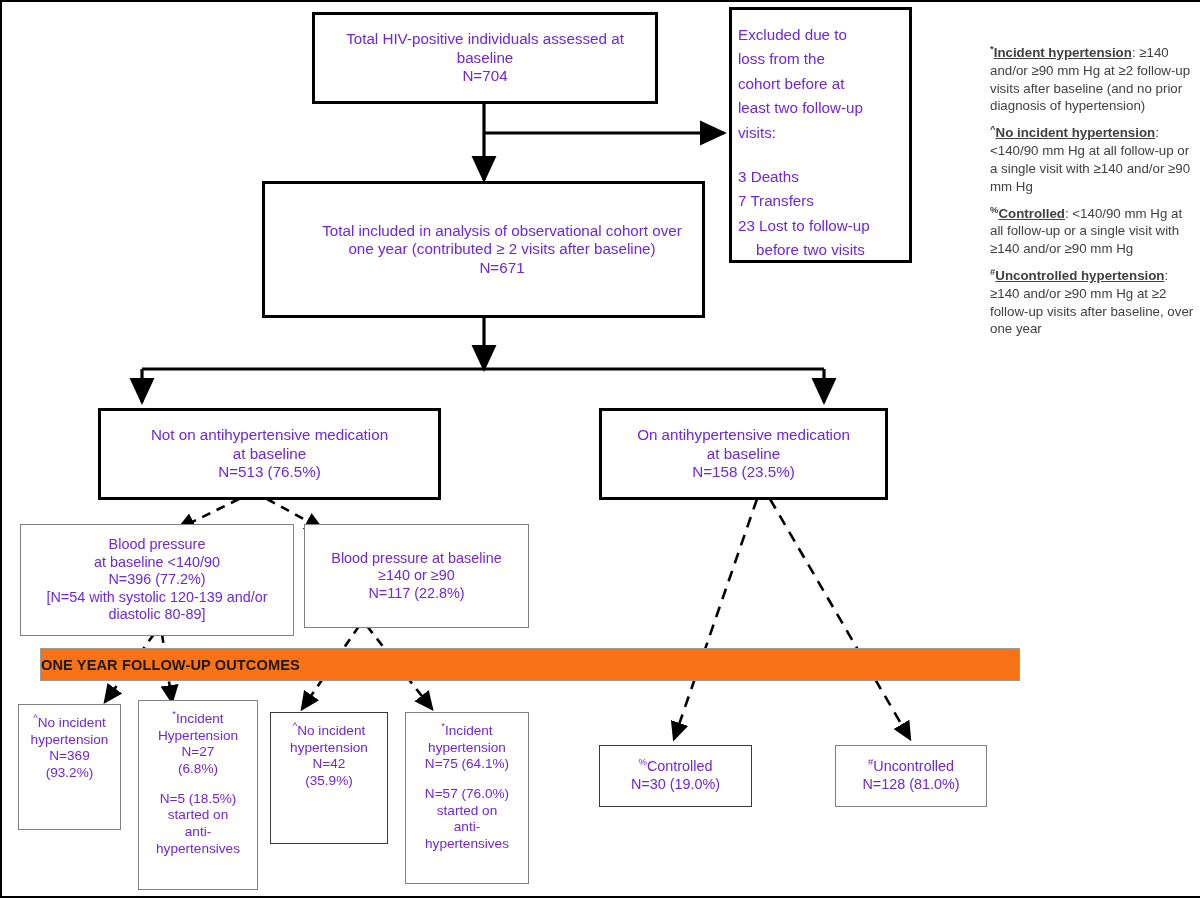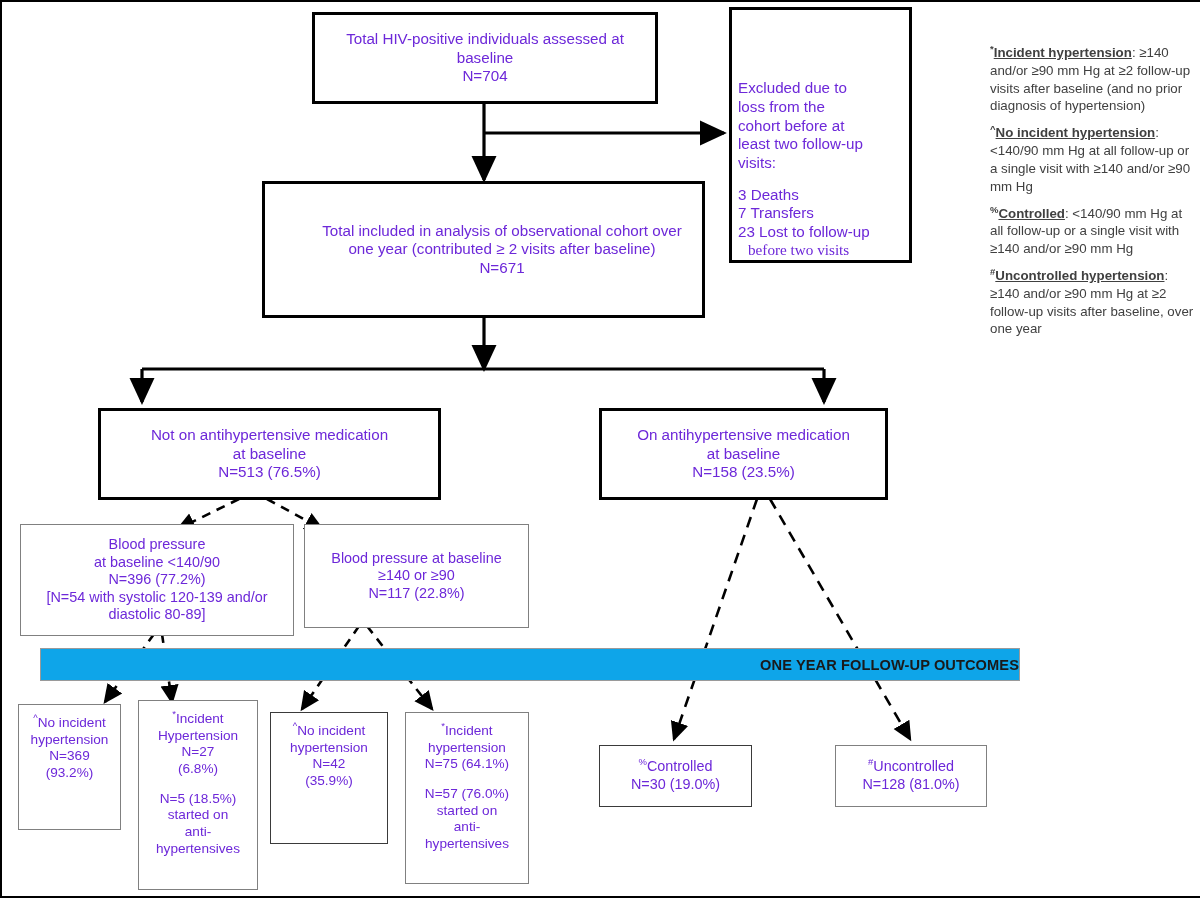--- a/index.html
+++ b/index.html
@@ -44,26 +44,26 @@
     line-height: 1.22;
   }
   .fs15 { font-size: 15.2px; }
   .fs14 { font-size: 14.4px; }
   .fs135 { font-size: 13.6px; }
 
   .gap { height: 0.85em; }
 
   #banner {
     position: absolute;
-    background: #0ea5e9;
+    background: #f97316;
     border: 1px solid #9a9a9a;
     box-sizing: border-box;
     display: flex;
     align-items: center;
-    justify-content: flex-end;
+    justify-content: flex-start;
     z-index: 6;
   }
   #banner span {
     font-size: 14.6px;
     font-weight: bold;
     color: #1a1a1a;
     letter-spacing: 0.1px;
   }
 
   #notes {
@@ -139,31 +139,31 @@
     <path d="M755,497 L672,737" stroke="#000" stroke-width="2.6" fill="none" stroke-dasharray="11,8" marker-end="url(#arrD)"></path>
     <path d="M768,497 L908,737" stroke="#000" stroke-width="2.6" fill="none" stroke-dasharray="11,8" marker-end="url(#arrD)"></path>
   </svg>
 
   <div class="box box-thick ctr" style="left:310px; top:10px; width:346px; height:92px;">
     <p class="fs15">Total HIV-positive individuals assessed at</p>
     <p class="fs15">baseline</p>
     <p class="fs15">N=704</p>
   </div>
 
-  <div class="box box-thick lft" style="left:727px; top:5px; width:183px; height:256px; justify-content:flex-end; padding-top:16px;">
+  <div class="box box-thick lft" style="left:727px; top:5px; width:183px; height:256px; justify-content:space-between; padding-top:16px;">
     <p class="fs15">Excluded due to</p>
     <p class="fs15">loss from the</p>
     <p class="fs15">cohort before at</p>
     <p class="fs15">least two follow-up</p>
     <p class="fs15">visits:</p>
     <div class="gap"></div>
     <p class="fs15">3 Deaths</p>
     <p class="fs15">7 Transfers</p>
     <p class="fs15">23 Lost to follow-up</p>
-    <p class="fs15" style="padding-left:16px;font-family:Liberation Serif, serif;">before two visits</p>
+    <p class="fs15" style="padding-left:24px;">before two visits</p>
   </div>
 
   <div class="box box-thick ctr" style="left:260px; top:179px; width:443px; height:137px;padding-left:37px;">
     <p class="fs15">Total included in analysis of observational cohort over</p>
     <p class="fs15">one year (contributed ≥ 2 visits after baseline)</p>
     <p class="fs15">N=671</p>
   </div>
 
   <div class="box box-thick ctr" style="left:96px; top:406px; width:343px; height:92px;">
     <p class="fs15">Not on antihypertensive medication</p>

